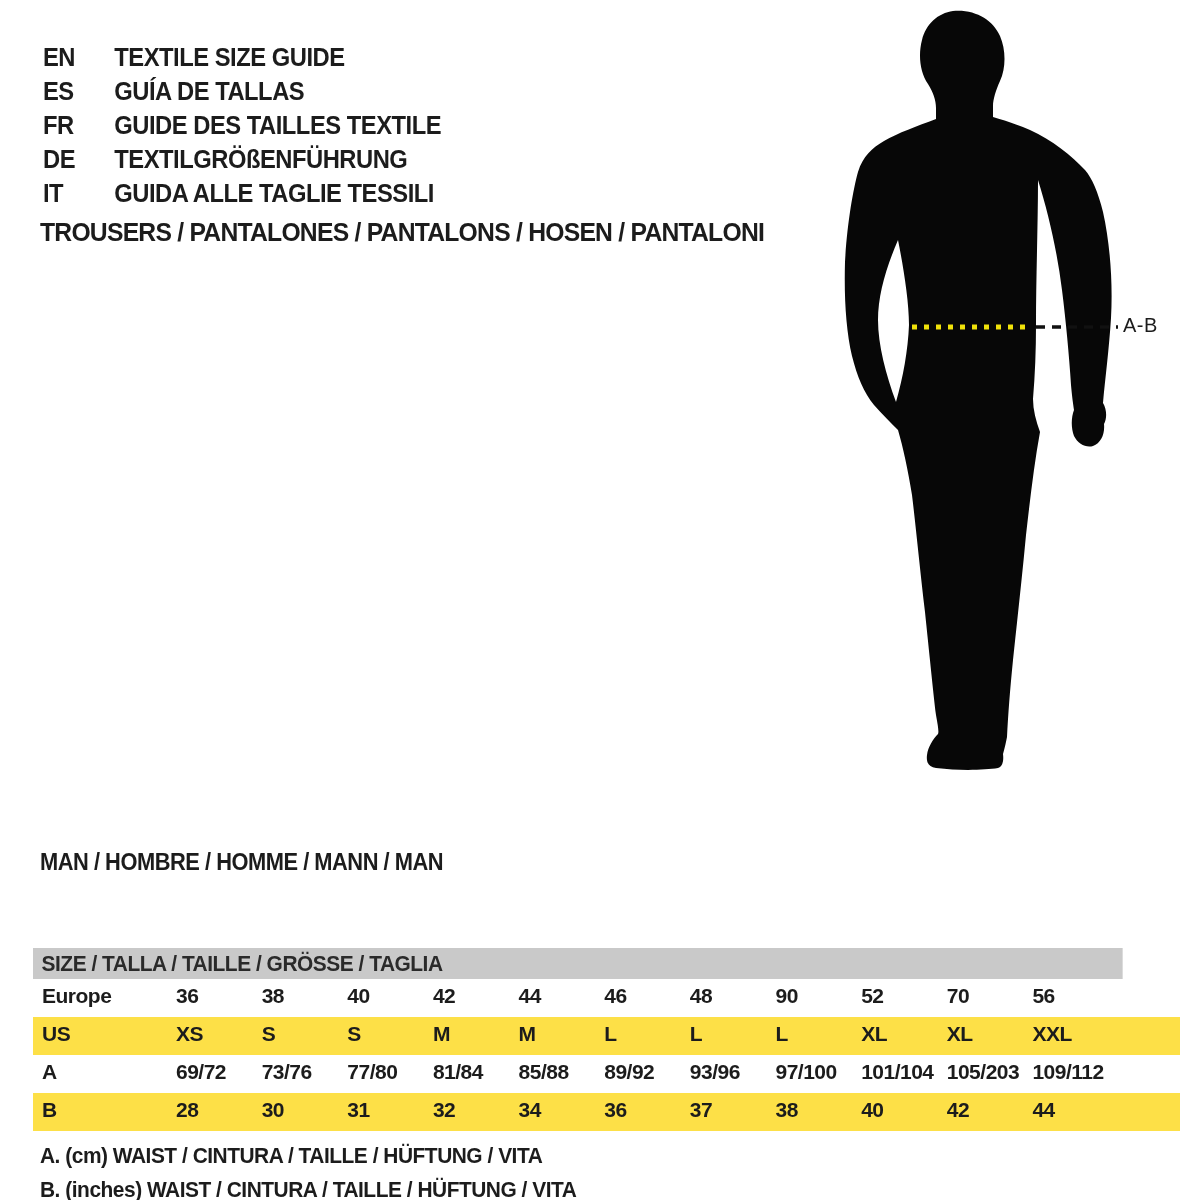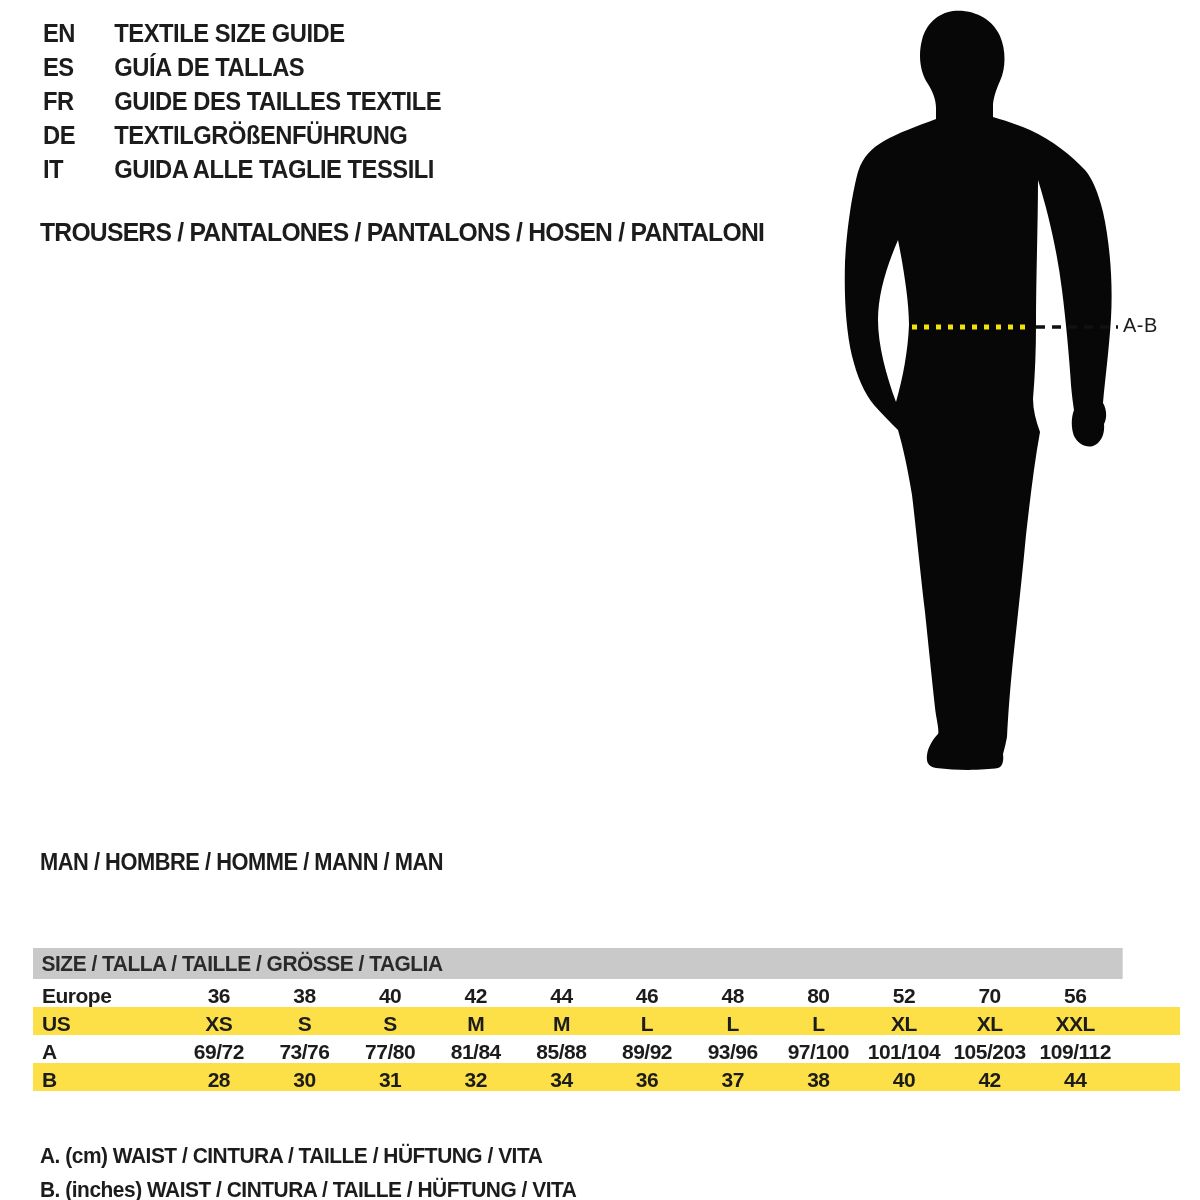--- a/index.html
+++ b/index.html
@@ -5,41 +5,41 @@
   html,body{margin:0;padding:0;}
   body{
     width:1200px;height:1200px;position:relative;overflow:hidden;
     background:#ffffff;color:#1c1c1c;
     font-family:"Liberation Sans", sans-serif;
     -webkit-font-smoothing:antialiased;
   }
   .abs{position:absolute;}
   .cond{transform:scaleX(.95);transform-origin:0 50%;}
   
-  .lang-block{left:43px;top:16px;}
+  .lang-block{left:43px;top:40px;}
   .lang-row{display:flex;line-height:34px;font-size:25px;font-weight:700;letter-spacing:-.5px;}
   .lang-code{width:75px;flex:0 0 75px;}
   .lang-title{white-space:nowrap;}
   
   .category-heading{left:40px;top:217px;font-size:26px;font-weight:700;letter-spacing:-.8px;white-space:nowrap;}
   .section-heading{left:40px;top:849px;font-size:23px;font-weight:700;letter-spacing:-.5px;white-space:nowrap;}
   
   .figure-svg{left:0;top:0;width:1200px;height:1200px;}
   .measure-label{left:1123px;top:314px;font-size:20px;font-weight:400;letter-spacing:.5px;}
   
   .size-table{left:33px;top:948px;width:1147px;}
   .t-header{
     height:31px;line-height:31px;background:#c9c9c9;
     padding-left:9px;font-size:22px;font-weight:700;letter-spacing:-.5px;
     color:#2a2a2a;
   }
-  .t-row{display:flex;height:28px;line-height:33px;font-size:21px;font-weight:700;letter-spacing:-.5px;}
+  .t-row{display:flex;height:38px;line-height:33px;font-size:21px;font-weight:700;letter-spacing:-.5px;}
   .t-row.alt{background:#fde047;}
   .t-label{flex:0 0 134px;padding-left:9px;}
-  .t-cell{flex:1 1 0;text-align:center;}
+  .t-cell{flex:1 1 0;}
   .t-spacer{flex:0 0 62px;}
   
   .notes{left:40px;top:1108px;line-height:34px;font-size:22px;font-weight:700;letter-spacing:-.5px;margin-top:31px;}
   .note-line{white-space:nowrap;}
 </style>
 </head>
 <body>
 
 <div class="abs lang-block">
   <div class="lang-row cond">
@@ -129,21 +129,21 @@
 
   <div class="t-row">
     <div class="t-label">Europe</div>
     <div class="t-cell">36</div>
     <div class="t-cell">38</div>
     <div class="t-cell">40</div>
     <div class="t-cell">42</div>
     <div class="t-cell">44</div>
     <div class="t-cell">46</div>
     <div class="t-cell">48</div>
-    <div class="t-cell">80</div>
+    <div class="t-cell">90</div>
     <div class="t-cell">52</div>
     <div class="t-cell">70</div>
     <div class="t-cell">56</div>
     <div class="t-spacer"></div>
   </div>
 
   <div class="t-row alt">
     <div class="t-label">US</div>
     <div class="t-cell">XS</div>
     <div class="t-cell">S</div>

